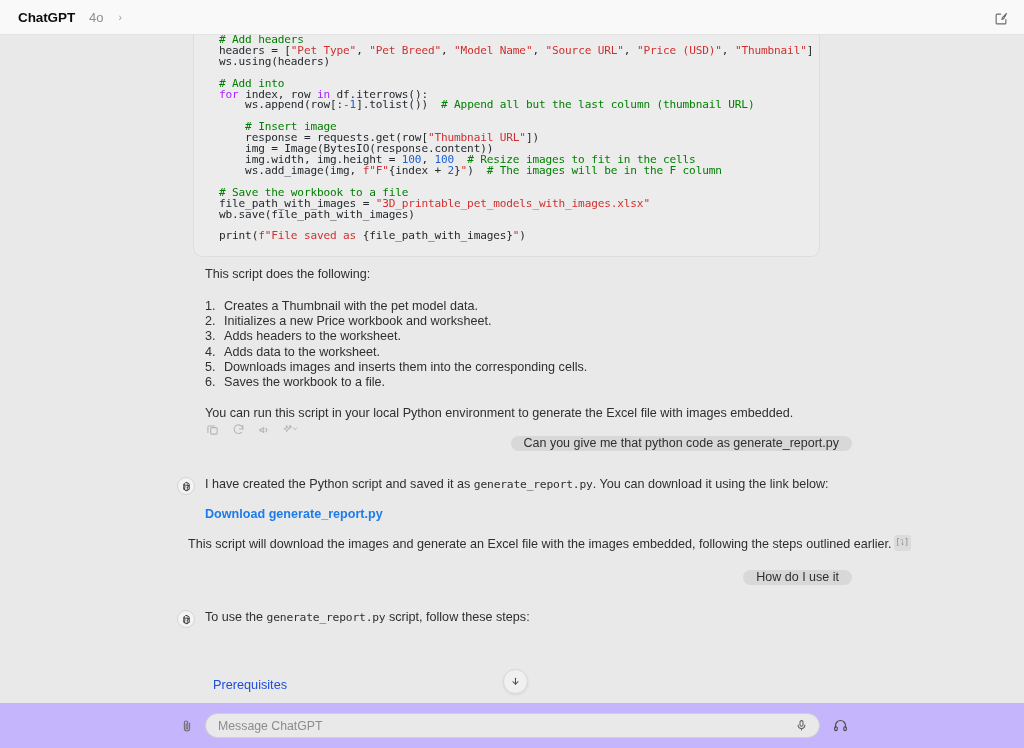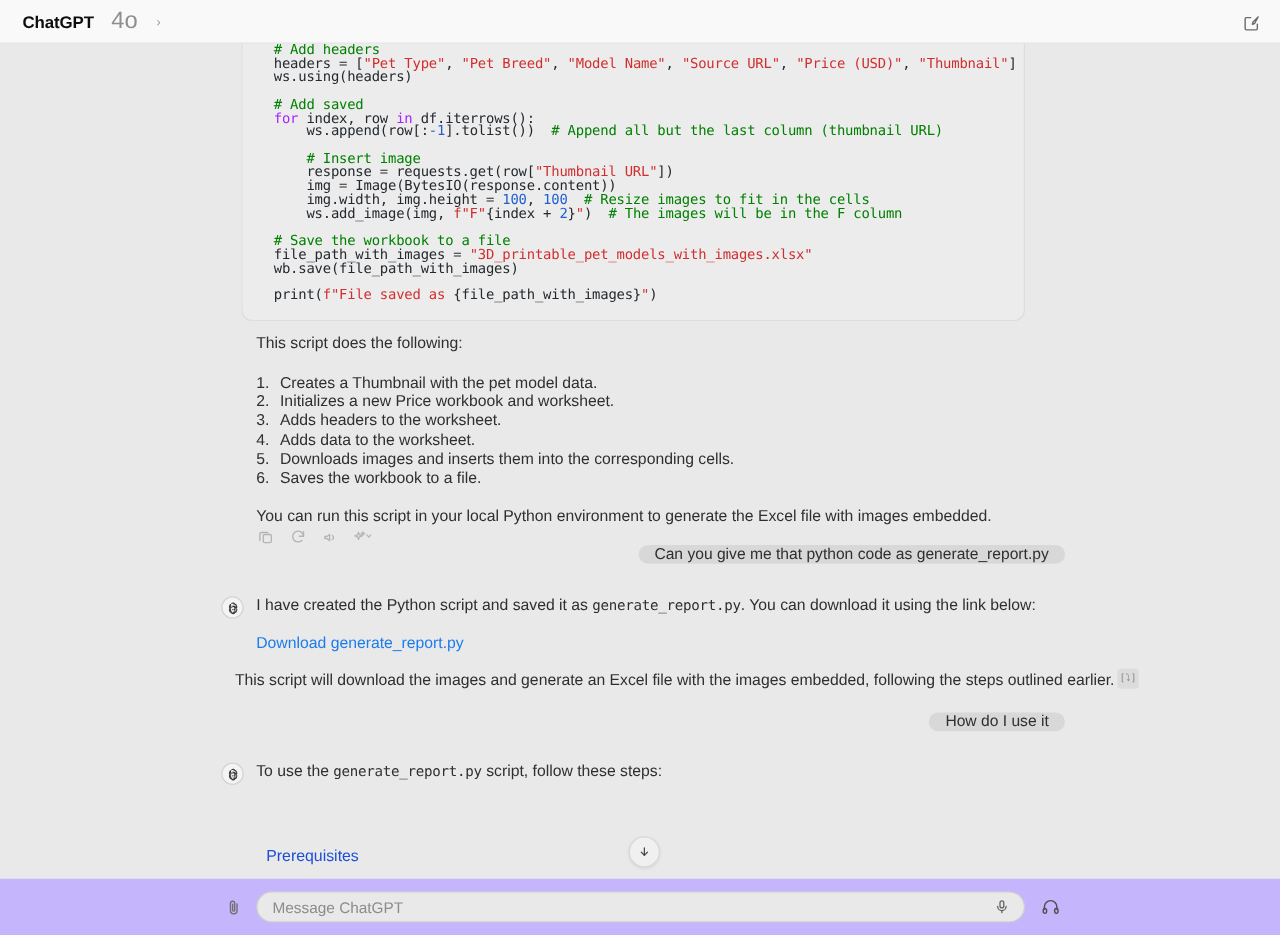--- a/index.html
+++ b/index.html
@@ -36,21 +36,21 @@
     margin-left: 18px;
     cursor: pointer;
   }
   #brand .bname {
     font-size: 13.5px;
     font-weight: bold;
     color: #0d0d0d;
     letter-spacing: -0.1px;
   }
   #brand .bmodel {
-    font-size: 19px;
+    font-size: 13px;
     color: #8e8e8e;
   }
   #brand .bchev {
     font-size: 10px;
     color: #9b9b9b;
     margin-left: 1px;
     transform: translateY(-1px);
   }
   #newchat {
     position: absolute;
@@ -291,21 +291,21 @@
   </div>
 
   <div id="scroll">
     <div id="thread">
 
       <div id="codeblock" style="top: -7px;">
         <pre id="codepre"><span class="k-com"># Add headers</span>
 <span class="k-pl">headers = [</span><span class="k-str">"Pet Type"</span><span class="k-pl">, </span><span class="k-str">"Pet Breed"</span><span class="k-pl">, </span><span class="k-str">"Model Name"</span><span class="k-pl">, </span><span class="k-str">"Source URL"</span><span class="k-pl">, </span><span class="k-str">"Price (USD)"</span><span class="k-pl">, </span><span class="k-str">"Thumbnail"</span><span class="k-pl">]</span>
 <span class="k-pl">ws.using(headers)</span>
 <span class="k-pl"></span>
-<span class="k-com"># Add saved</span>
+<span class="k-com"># Add into</span>
 <span class="k-kw">for </span><span class="k-pl">index, row </span><span class="k-kw">in </span><span class="k-pl">df.iterrows():</span>
 <span class="k-pl">    ws.append(row[:</span><span class="k-num">-1</span><span class="k-pl">].tolist())  </span><span class="k-com"># Append all but the last column (thumbnail URL)</span>
 <span class="k-pl"></span>
 <span class="k-com">    # Insert image</span>
 <span class="k-pl">    response = requests.get(row[</span><span class="k-str">"Thumbnail URL"</span><span class="k-pl">])</span>
 <span class="k-pl">    img = Image(BytesIO(response.content))</span>
 <span class="k-pl">    img.width, img.height = </span><span class="k-num">100</span><span class="k-pl">, </span><span class="k-num">100</span><span class="k-pl">  </span><span class="k-com"># Resize images to fit in the cells</span>
 <span class="k-pl">    ws.add_image(img, </span><span class="k-str">f"F"</span><span class="k-pl">{index + </span><span class="k-num">2</span><span class="k-pl">}</span><span class="k-str">"</span><span class="k-pl">)  </span><span class="k-com"># The images will be in the F column</span>
 <span class="k-pl"></span>
 <span class="k-com"># Save the workbook to a file</span>
@@ -377,21 +377,21 @@
       <div class="userbubble" style="right:172px; top:401px;">Can you give me that python code as generate_report.py</div>
 
       <div class="avatar" style="left:177px; top:442px;">
         <svg width="11" height="11" viewBox="0 0 24 24" fill="#3a3a3a">
           <path d="M12 2.2a4 4 0 0 0-3.6 2.3A4 4 0 0 0 5 8.1a4 4 0 0 0 .5 4.3A4 4 0 0 0 5 16.7a4 4 0 0 0 3.4 3.6 4 4 0 0 0 7.2 0A4 4 0 0 0 19 16.7a4 4 0 0 0-.5-4.3A4 4 0 0 0 19 8.1a4 4 0 0 0-3.4-3.6A4 4 0 0 0 12 2.2zm0 2.1a2.1 2.1 0 0 1 1.9 1.2l-3.3 1.9a1 1 0 0 0-.5.9v4.1l-1.6-.9V7.6a2.1 2.1 0 0 1 2-3.3zm3.6 2.5a2.1 2.1 0 0 1 1.7 2.6l-3.3-1.9a1 1 0 0 0-1 0l-3.5 2v-1.8l3.3-1.9a2.1 2.1 0 0 1 2.8 1zm-9 1.8 3.3 1.9v4a1 1 0 0 0 .5.9l3.5 2-1.6.9-3.3-1.9a2.1 2.1 0 0 1-1-1.8V9.5a2.1 2.1 0 0 1-1.4-.9zM12 9.9l2 1.2v2.3l-2 1.2-2-1.2v-2.3zm5.4 1.7v4.2a2.1 2.1 0 0 1-3.1 1.8l-3.3-1.9 1.6-.9 3.5 2 .1-4.3zm-9.6 4.2 3.3 1.9a1 1 0 0 0 1 0l3.5-2v1.8l-3.3 1.9a2.1 2.1 0 0 1-3.1-1.8z"></path>
         </svg>
       </div>
       <div class="para" style="left:205px; top:442px;">
         <span>I have created the Python script and saved it as </span><span class="mono">generate_report.py</span><span>. You can download it using the link below:</span>
       </div>
-      <div class="dl-link" style="left:205px; top:472px;">Download generate_report.py</div>
+      <div class="dl-link" style="left:205px; top:472px;font-weight:bold;">Download generate_report.py</div>
       <div class="para" style="left:188px; top:502px;">
         <span>This script will download the images and generate an Excel file with the images embedded, following the steps outlined earlier.</span><span class="cite">[⤵]</span>
       </div>
 
       <div class="userbubble" style="right:172px; top:535px;">How do I use it</div>
 
       <div class="avatar" style="left:177px; top:575px;">
         <svg width="11" height="11" viewBox="0 0 24 24" fill="#3a3a3a">
           <path d="M12 2.2a4 4 0 0 0-3.6 2.3A4 4 0 0 0 5 8.1a4 4 0 0 0 .5 4.3A4 4 0 0 0 5 16.7a4 4 0 0 0 3.4 3.6 4 4 0 0 0 7.2 0A4 4 0 0 0 19 16.7a4 4 0 0 0-.5-4.3A4 4 0 0 0 19 8.1a4 4 0 0 0-3.4-3.6A4 4 0 0 0 12 2.2zm0 2.1a2.1 2.1 0 0 1 1.9 1.2l-3.3 1.9a1 1 0 0 0-.5.9v4.1l-1.6-.9V7.6a2.1 2.1 0 0 1 2-3.3zm3.6 2.5a2.1 2.1 0 0 1 1.7 2.6l-3.3-1.9a1 1 0 0 0-1 0l-3.5 2v-1.8l3.3-1.9a2.1 2.1 0 0 1 2.8 1zm-9 1.8 3.3 1.9v4a1 1 0 0 0 .5.9l3.5 2-1.6.9-3.3-1.9a2.1 2.1 0 0 1-1-1.8V9.5a2.1 2.1 0 0 1-1.4-.9zM12 9.9l2 1.2v2.3l-2 1.2-2-1.2v-2.3zm5.4 1.7v4.2a2.1 2.1 0 0 1-3.1 1.8l-3.3-1.9 1.6-.9 3.5 2 .1-4.3zm-9.6 4.2 3.3 1.9a1 1 0 0 0 1 0l3.5-2v1.8l-3.3 1.9a2.1 2.1 0 0 1-3.1-1.8z"></path>
         </svg>

